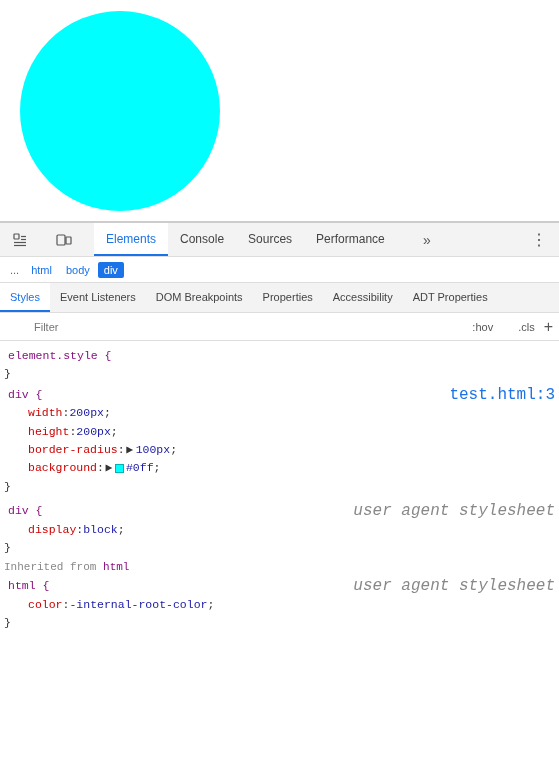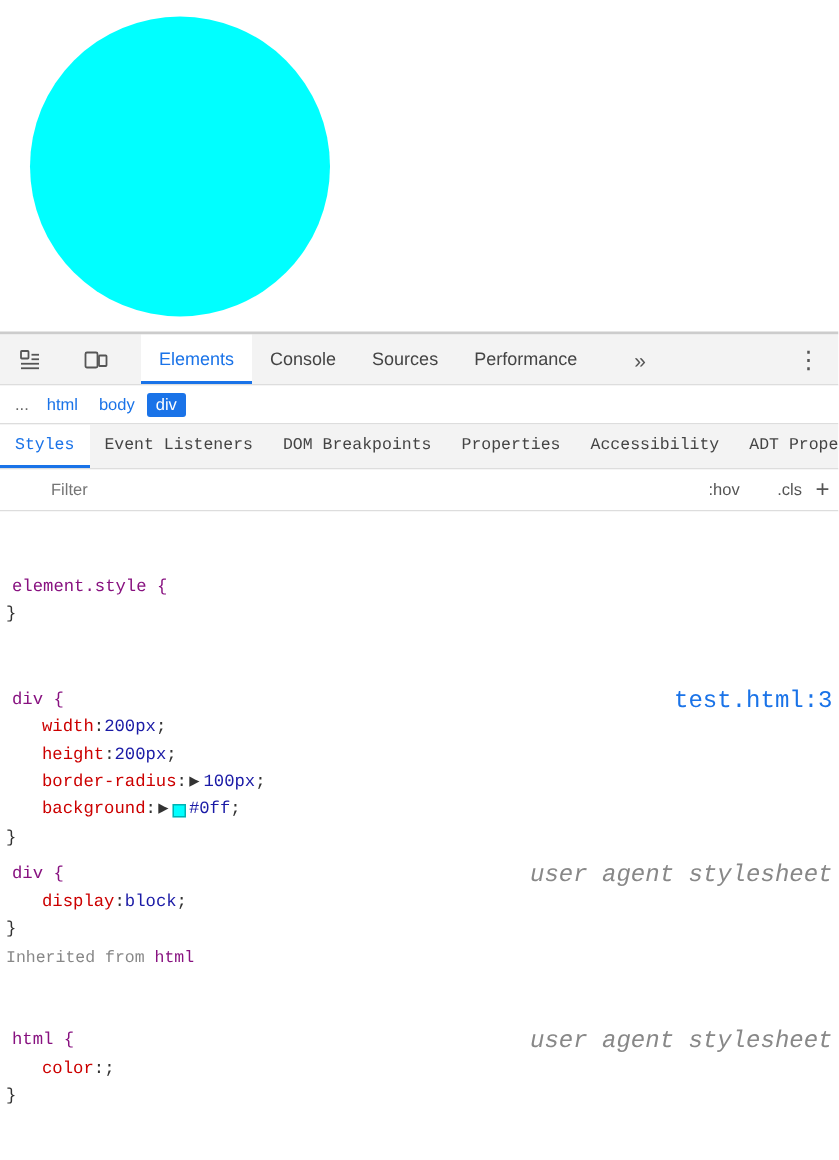--- a/index.html
+++ b/index.html
@@ -120,21 +120,20 @@
     }
 
     
     #subtabs-bar {
       display: flex;
       align-items: center;
       height: 30px;
       border-bottom: 1px solid #ddd;
       background: #f3f3f3;
       overflow: hidden;
-      font-family: Liberation Mono, monospace;
     }
     .subtab {
       height: 100%;
       padding: 0 10px;
       display: flex;
       align-items: center;
       font-size: 11px;
       color: #444;
       cursor: pointer;
       white-space: nowrap;
@@ -209,21 +208,21 @@
       padding-right: 4px;
       cursor: pointer;
       white-space: nowrap;
     }
     .css-line {
       display: flex;
       align-items: center;
       padding-left: 4px;
       line-height: 1.6;
     }
-    .css-section { padding: 2px 0 0 0; margin-top: 36px; }
+    .css-section { padding: 2px 0 0 0; }
     .color-swatch {
       display: inline-block;
       width: 9px;
       height: 9px;
       border: 1px solid rgba(0,0,0,0.3);
       margin-right: 2px;
       vertical-align: middle;
       cursor: pointer;
     }
     .triangle-btn {
@@ -404,19 +403,20 @@
     <div class="css-section">
       <div class="css-rule-source">
         <div class="css-line">
           <span class="css-selector">html {</span>
         </div>
         <span class="css-source-link" style="color:#888; font-style:italic;">user agent stylesheet</span>
       </div>
       <div class="css-line">
         <span class="css-property">color</span>
         <span class="css-colon">: </span>
+        <span class="css-value">-internal-root-color</span>
         <span class="css-semicolon">;</span>
       </div>
       <div class="css-line element-style-closing">}</div>
     </div>
 
   </div>
 </div>
 
 </body></html>

